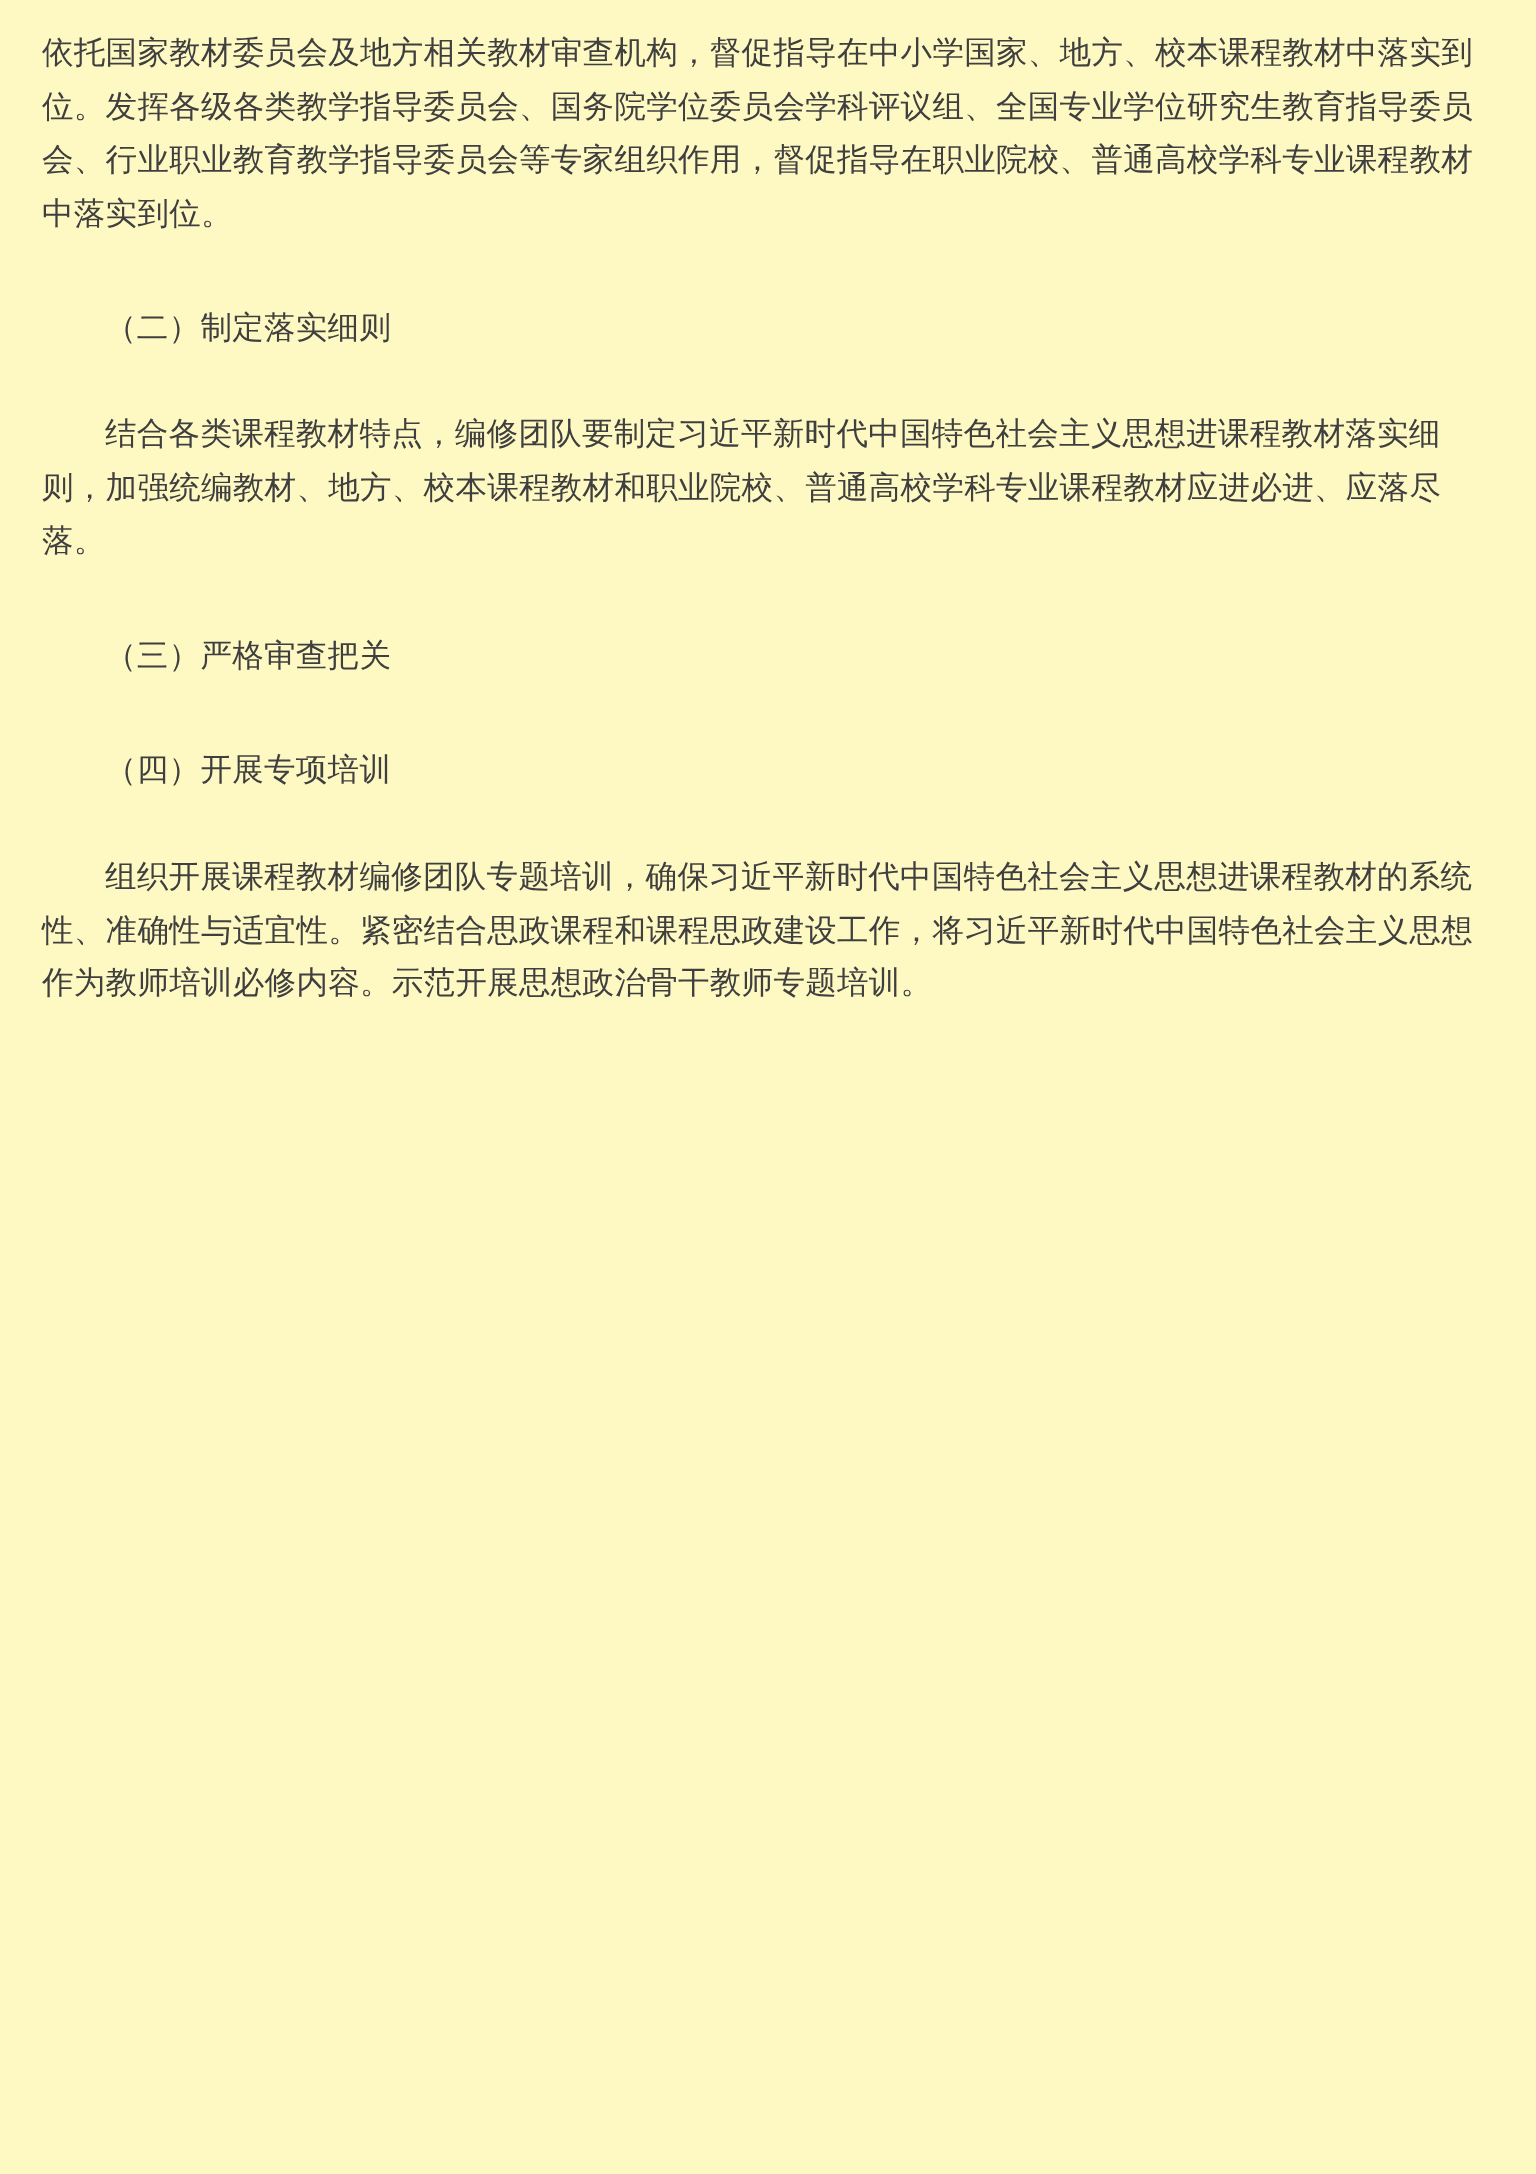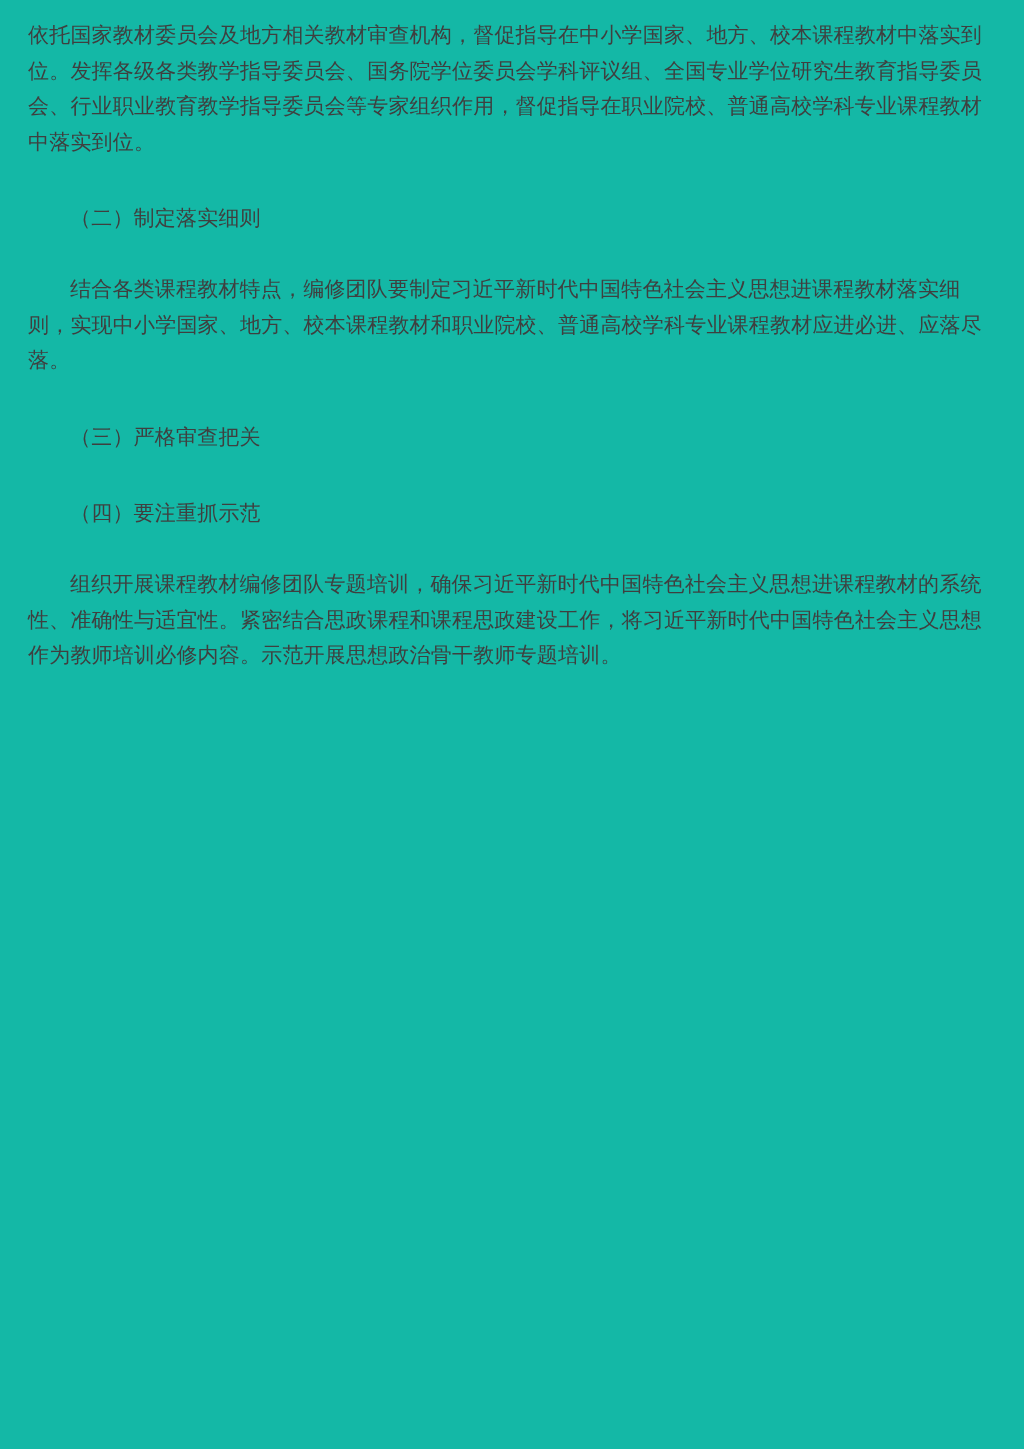--- a/index.html
+++ b/index.html
@@ -7,21 +7,21 @@
     width: 1024px;
     background: #ffffff;
   }
   body {
     min-height: 1449px;
     font-family: "Liberation Serif", "DejaVu Serif", serif;
   }
   .page {
     width: 1024px;
     min-height: 1449px;
-    background: #14b8a6;
+    background: #fef9c3;
     padding: 18px 28px 40px 28px;
   }
   .doc-block {
     font-size: 21px;
     line-height: 35.5px;
     color: #3f3f3f;
     text-align: left;
     letter-spacing: 0.2px;
     margin-bottom: 35.5px;
     word-break: break-all;
@@ -36,24 +36,24 @@
 </style>
 </head>
 <body>
 
 <div class="page">
 
   <p class="doc-block">依托国家教材委员会及地方相关教材审查机构，督促指导在中小学国家、地方、校本课程教材中落实到位。发挥各级各类教学指导委员会、国务院学位委员会学科评议组、全国专业学位研究生教育指导委员会、行业职业教育教学指导委员会等专家组织作用，督促指导在职业院校、普通高校学科专业课程教材中落实到位。</p>
 
   <p class="doc-block heading">（二）制定落实细则</p>
 
-  <p class="doc-block indent">结合各类课程教材特点，编修团队要制定习近平新时代中国特色社会主义思想进课程教材落实细则，实现中小学国家、地方、校本课程教材和职业院校、普通高校学科专业课程教材应进必进、应落尽落。</p>
+  <p class="doc-block indent">结合各类课程教材特点，编修团队要制定习近平新时代中国特色社会主义思想进课程教材落实细则，加强统编教材、地方、校本课程教材和职业院校、普通高校学科专业课程教材应进必进、应落尽落。</p>
 
   <p class="doc-block heading">（三）严格审查把关</p>
 
 
-  <p class="doc-block heading">（四）要注重抓示范</p>
+  <p class="doc-block heading">（四）开展专项培训</p>
 
   <p class="doc-block indent">组织开展课程教材编修团队专题培训，确保习近平新时代中国特色社会主义思想进课程教材的系统性、准确性与适宜性。紧密结合思政课程和课程思政建设工作，将习近平新时代中国特色社会主义思想作为教师培训必修内容。示范开展思想政治骨干教师专题培训。</p>
 
 
 
 </div>
 
 </body></html>

